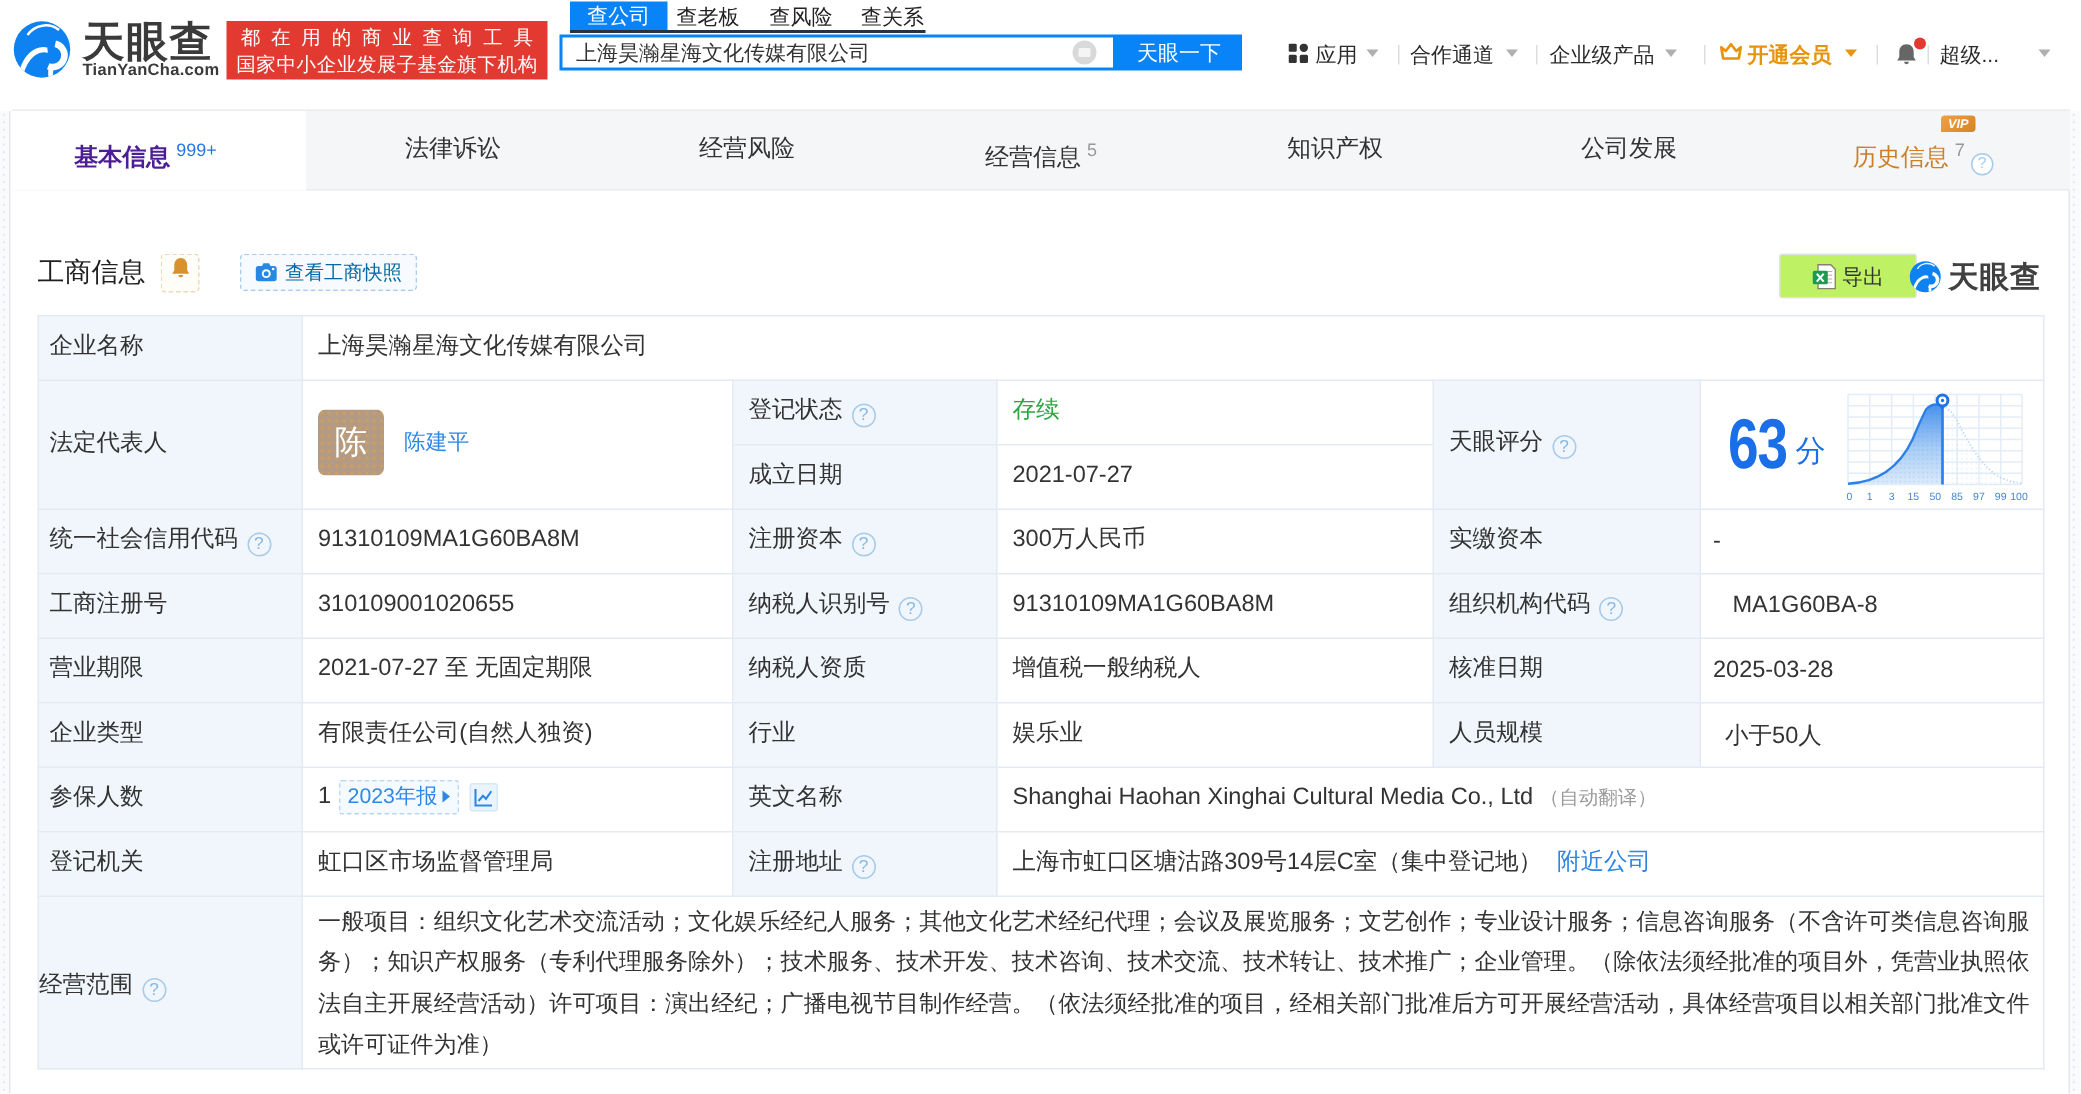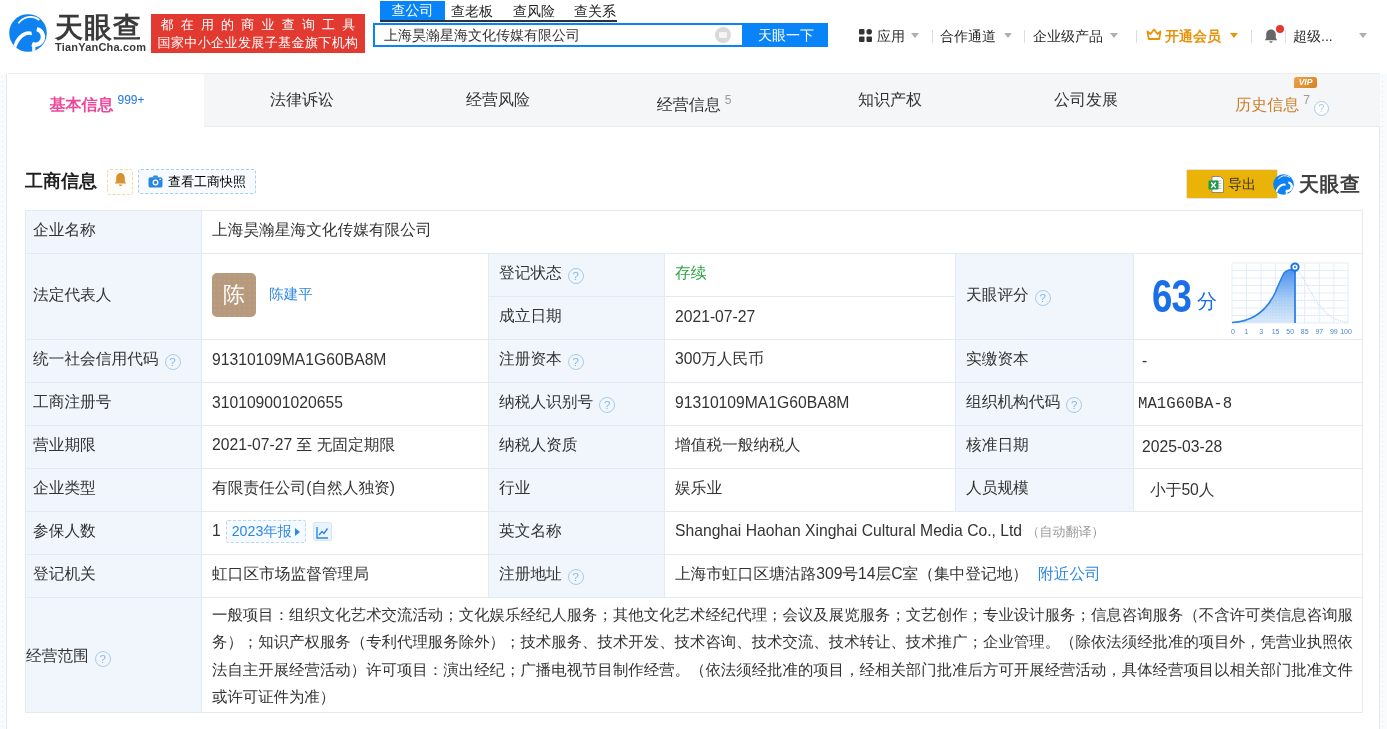--- a/index.html
+++ b/index.html
@@ -35,34 +35,34 @@
 #topmenu .it { position:absolute; top:28px; white-space:nowrap;}
 .caret { position:absolute; width:0; height:0; border-left:4.5px solid transparent; border-right:4.5px solid transparent; border-top:5.5px solid #b0b0b0; }
 .caret.or { border-top-color:#e8930c; }
 .vsep { position:absolute; top:30px; width:1px; height:13px; background:#ddd; }
 .orange { color:#e8930c; }
 
 
 #navtabs { position:absolute; left:8px; top:73px; width:1372px; height:54px; background:#f5f6f7; border-top:1px solid #ececed; border-bottom:1px solid #ececed;}
 #navtabs .tab { float:left; width:196px; height:53px; text-align:center; line-height:52px; font-size:16px; color:#333; position:relative;}
 #navtabs .tab.active { background:#fff; z-index:2; }
-#navtabs .tab.active b { color:#ec4899; }
+#navtabs .tab.active b { color:#4c1d95; }
 #navtabs sup { font-size:12px; color:#2277e8; vertical-align:6px; margin-left:4px; font-weight:normal; letter-spacing:0;}
 #navtabs .cnt { font-size:12px; color:#999; vertical-align:6px; margin-left:4px;}
 #navtabs .hist { color:#cd7e28; }
 #vipbadge { position:absolute; left:110px; top:3px; width:23px; height:11px; background:linear-gradient(135deg,#efa04a,#d68420); border-radius:2.5px 2.5px 2.5px 0; color:#fff; font-size:8.5px; font-style:italic; font-weight:bold; line-height:11px; text-align:center; letter-spacing:0;}
 .qm2 { display:inline-block; width:15px; height:15px; border-radius:50%; border:1px solid #a6cbec; color:#a6cbec; font-size:10.5px; line-height:13px; text-align:center; vertical-align:-2px; margin-left:4px; background:#fff; font-weight:normal;}
 
 
 #sechead { position:absolute; left:25px; top:168px; height:28px; }
-#sechead .h { font-size:18px; font-weight:bold; color:#1f1f1f; float:left; line-height:27px; }
+#sechead .h { font-size:18px; font-weight:normal; color:#1f1f1f; float:left; line-height:27px; }
 .bellbox { float:left; width:26px; height:26px; margin:1px 0 0 10px; border:1px dashed #ecd9b8; border-radius:3px; background:#fffdf8; text-align:center; line-height:24px;}
-.snapbtn { float:left; height:25px; margin:1px 0 0 5px; border:1px dashed #a6cdf0; border-radius:3px; background:#f7fbff; color:#000000; font-size:13px; line-height:23px; padding:0 9px;}
+.snapbtn { float:left; height:25px; margin:1px 0 0 27px; border:1px dashed #a6cdf0; border-radius:3px; background:#f7fbff; color:#0369a1; font-size:13px; line-height:23px; padding:0 9px;}
 .snapbtn svg { vertical-align:-2px; margin-right:5px;}
-#exportbtn { position:absolute; left:1186px; top:169px; width:92px; height:30px; border:1px solid #e3e3e3; border-radius:2px; background:#eab308; font-size:14px; color:#333; text-align:center; line-height:28px;}
+#exportbtn { position:absolute; left:1186px; top:169px; width:92px; height:30px; border:1px solid #e3e3e3; border-radius:2px; background:#bef264; font-size:14px; color:#333; text-align:center; line-height:28px;}
 #exportbtn svg { vertical-align:-4px; margin-right:4px;}
 #minilogo { position:absolute; left:1272px; top:171px; width:94px; height:24px; white-space:nowrap;}
 #minilogo .t { font-size:20px; font-weight:bold; color:#404040; vertical-align:middle; letter-spacing:0.5px; margin-left:4px;}
 
 
 #tbl { position:absolute; left:25px; top:210px; width:1337px; border-collapse:collapse; table-layout:fixed; font-size:15.7px; color:#333; }
 #tbl td { border:1px solid #e3eaf4; padding:0 10px 3px; vertical-align:middle; }
 #tbl td.lb { background:#f0f6fb; padding:0 7px 3px; }
 #tbl td.lb2 { padding-left:10px; }
 .qm { display:inline-block; width:16px; height:16px; border-radius:50%; border:1px solid #a8cbe9; color:#86b7e4; font-size:11.5px; line-height:14.5px; text-align:center; vertical-align:-2px; margin-left:6px; background:transparent;}
@@ -288,21 +288,21 @@
     <td>300万人民币</td>
     <td class="lb lb2">实缴资本</td>
     <td style="padding:0 8px;">-</td>
   </tr>
   <tr style="height:43px;">
     <td class="lb">工商注册号</td>
     <td>310109001020655</td>
     <td class="lb lb2">纳税人识别号<span class="qm">?</span></td>
     <td>91310109MA1G60BA8M</td>
     <td class="lb lb2">组织机构代码<span class="qm">?</span></td>
-    <td style="padding:0 4px;font-family:Liberation Mono, monospace;">MA1G60BA-8</td>
+    <td style="padding:0 21px;">MA1G60BA-8</td>
   </tr>
   <tr style="height:43px;">
     <td class="lb">营业期限</td>
     <td>2021-07-27 至 无固定期限</td>
     <td class="lb lb2">纳税人资质</td>
     <td>增值税一般纳税人</td>
     <td class="lb lb2">核准日期</td>
     <td style="padding:0 8px;">2025-03-28</td>
   </tr>
   <tr style="height:43px;">

